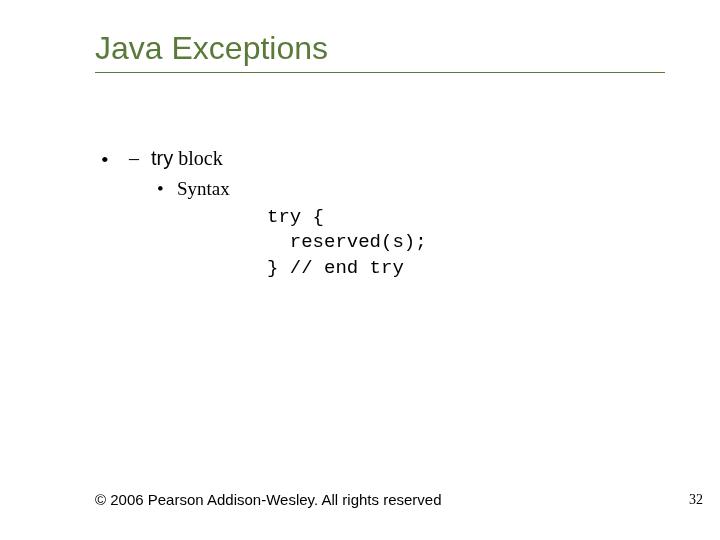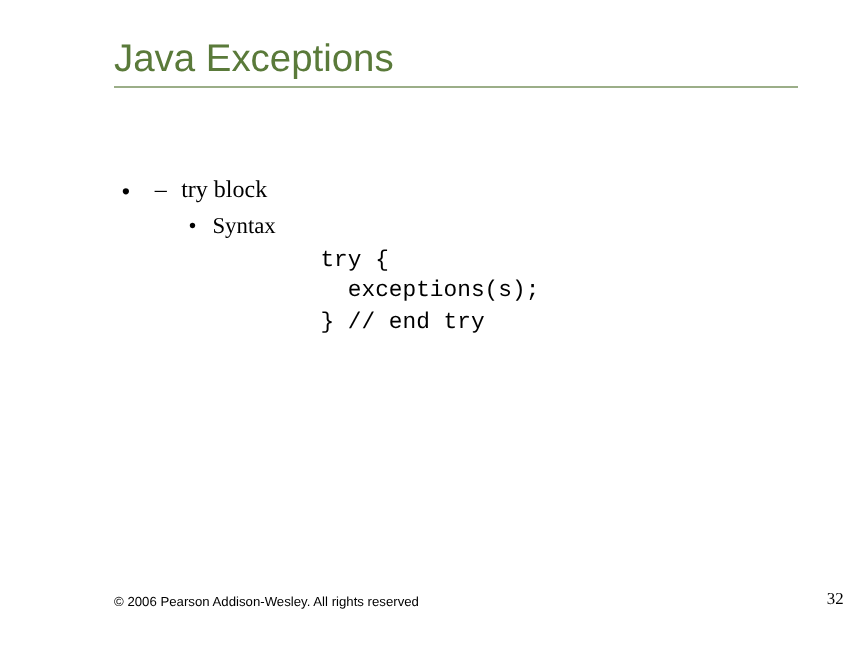--- a/index.html
+++ b/index.html
@@ -90,36 +90,36 @@
     font-size: 19px;
     margin-bottom: 6px;
   }
   .lvl3 > li::before {
     content: "•";
     position: absolute;
     left: 6px;
     top: 0;
   }
   .code-inline {
-    font-family: Liberation Serif, serif;
+    font-family: Liberation Sans, sans-serif;
   }
   .code-block {
     margin-top: 4px;
     padding-left: 90px;
     font-family: "Courier New", Courier, monospace;
     font-size: 19px;
     line-height: 1.35;
     white-space: pre;
   }
   .footer-left {
     position: absolute;
     left: 78px;
     bottom: 32px;
     font-family: Arial, Helvetica, sans-serif;
-    font-size: 11px;
+    font-size: 15px;
     color: #000;
   }
   .footer-right {
     position: absolute;
     right: 34px;
     bottom: 32px;
     font-family: Liberation Serif, serif;
     font-size: 14px;
     color: #000;
   }
@@ -135,21 +135,21 @@
   <div class="content">
     <ul class="lvl1">
       <li>
         <ul class="lvl2">
           <li>
             <span class="code-inline">try</span><span> block</span>
             <ul class="lvl3">
               <li>
                 <span>Syntax</span>
                 <div class="code-block"><span>try {</span>
-<span>  exceptions(s);</span>
+<span>  reserved(s);</span>
 <span>} // end try</span></div>
               </li>
             </ul>
           </li>
         </ul>
       </li>
     </ul>
   </div>
 
   <div class="footer-left">© 2006 Pearson Addison-Wesley. All rights reserved</div>

